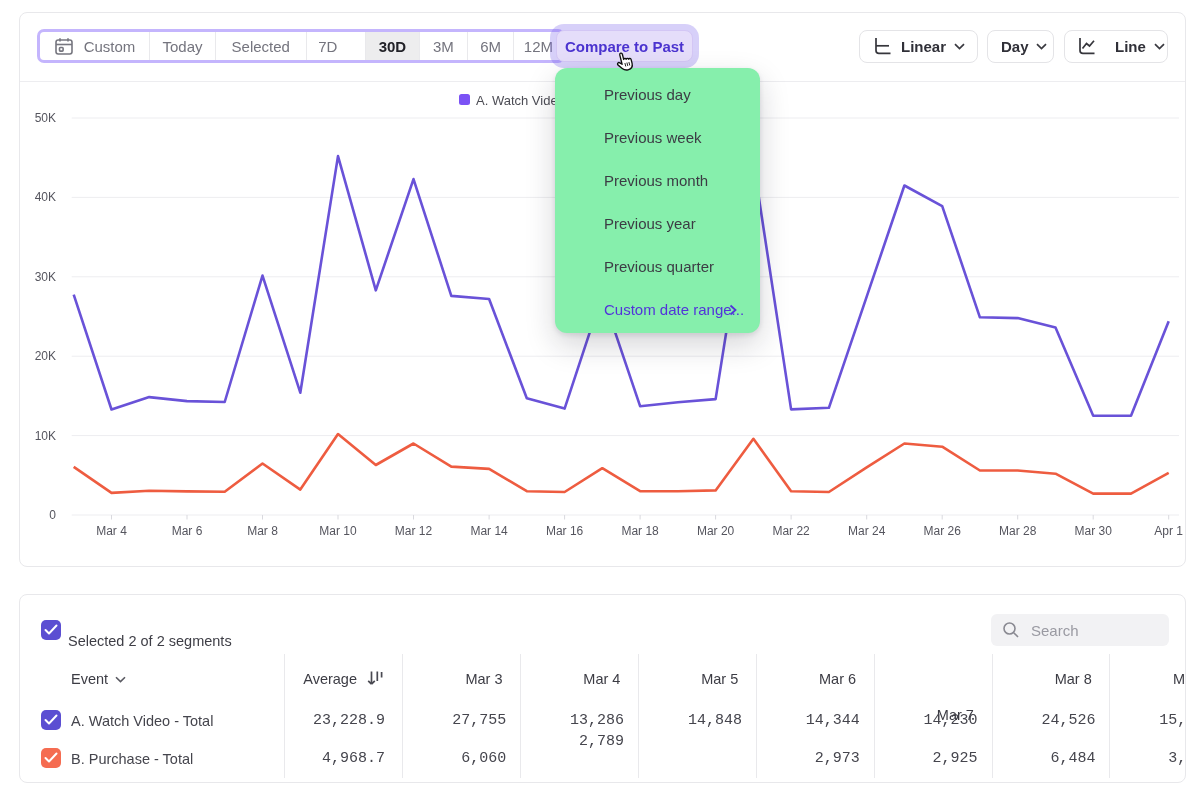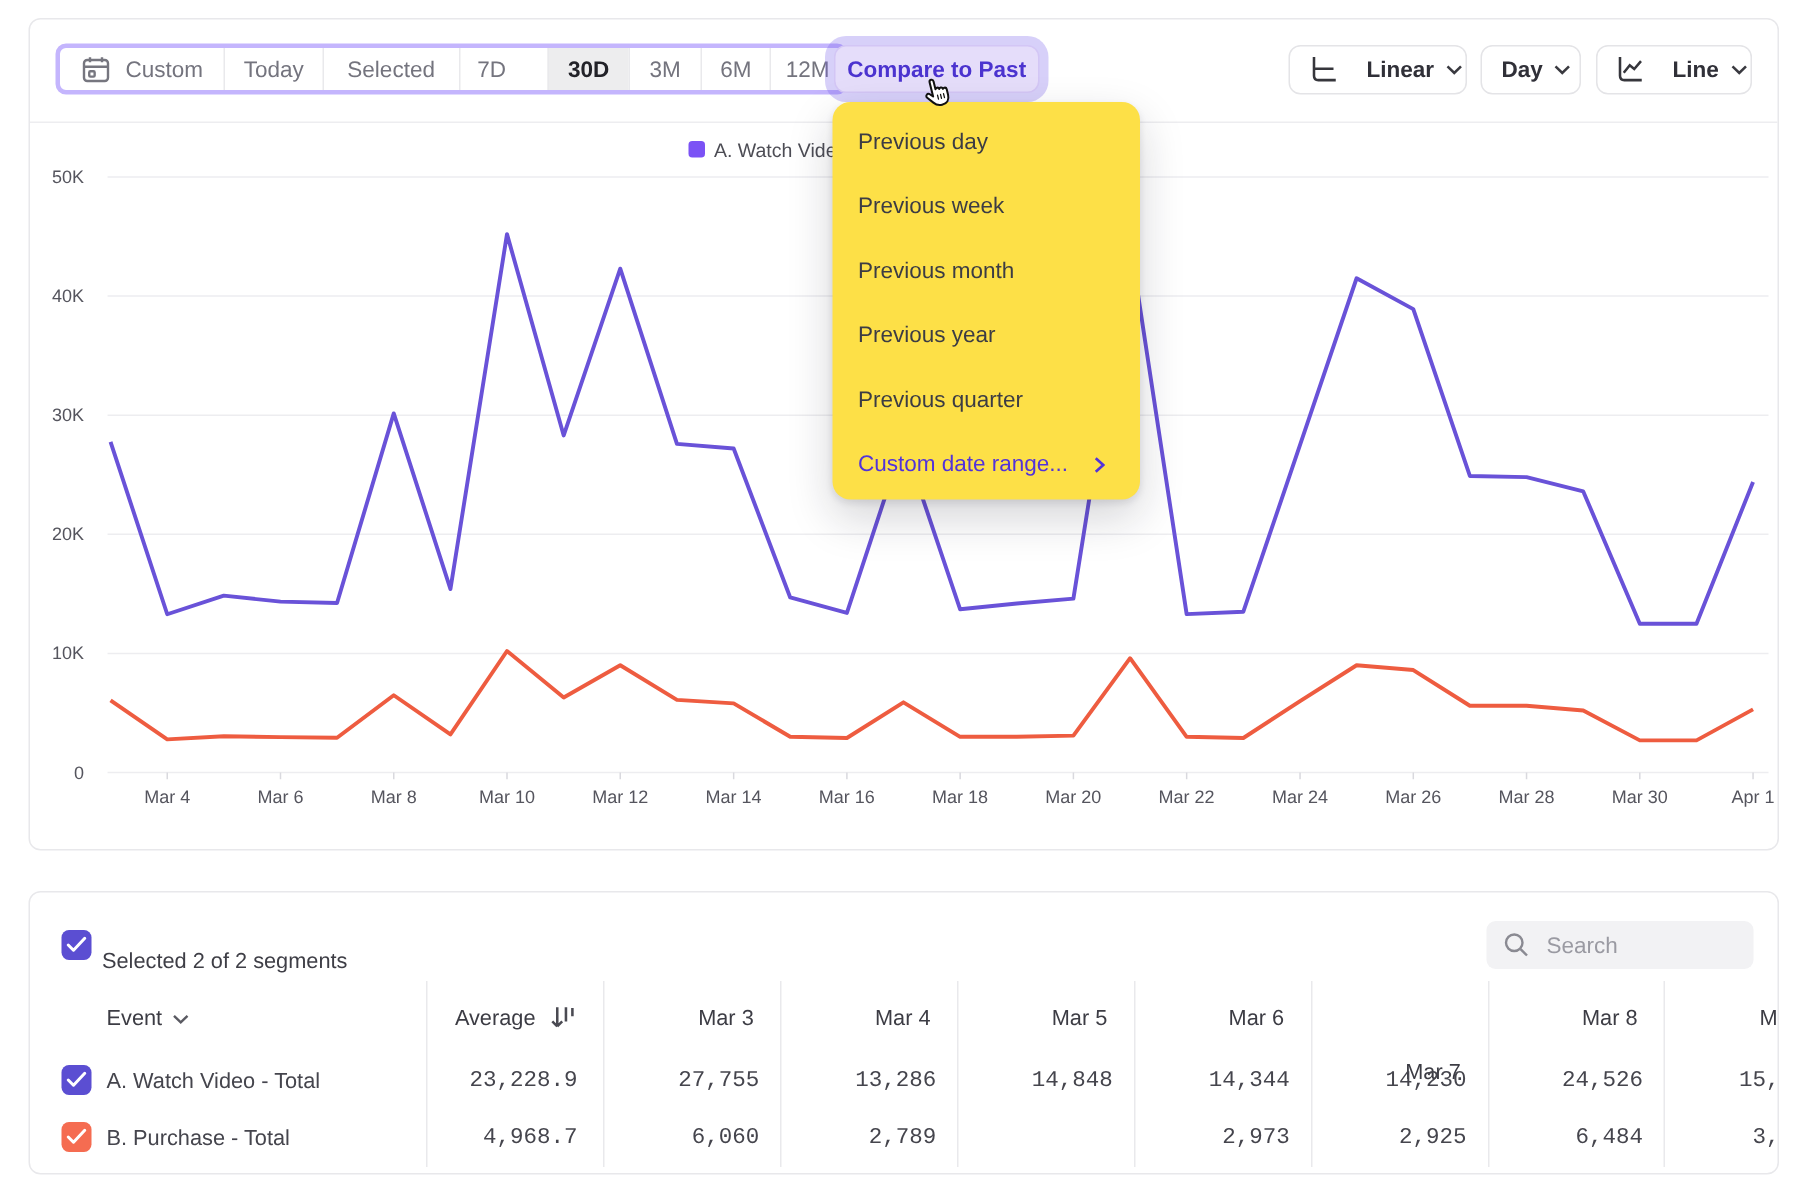--- a/index.html
+++ b/index.html
@@ -8,21 +8,21 @@
 .abs { position:absolute; }
 .card { position:absolute; background:#fff; border:1px solid #e8e8eb; border-radius:8px; }
 
 #seg { left:37px; top:29px; height:34px; display:flex; border:3px solid #c4b5fd; border-radius:7px; background:#fff; }
 #seg .cell { display:flex; align-items:center; justify-content:center; font-size:15px; color:#74747e; border-left:1px solid #e9e9ec; }
 #seg .cell:first-child { border-left:none; }
 #seg .sel { background:#ededee; color:#222228; font-weight:bold; }
 #cmp { left:556px; top:30px; width:137px; height:32px; background:#e5ddfa; border:1px solid #d3c6f5; border-radius:8px; box-shadow:0 0 0 6px rgba(124,99,235,0.30); display:flex; align-items:center; justify-content:center; color:#4b33cf; font-size:15px; font-weight:bold; }
 .rbtn { position:absolute; top:30px; height:33px; border:1px solid #e4e4e7; border-radius:8px; background:#fff; display:flex; align-items:center; font-size:15px; font-weight:bold; color:#303038; }
 
-#menu { left:555px; top:68px; width:205px; height:265px; background:#fde047; border-radius:12px; box-shadow:0 2px 5px rgba(20,20,40,0.10), 0 12px 30px rgba(20,20,40,0.18); padding-top:5px; z-index:30; }
+#menu { left:555px; top:68px; width:205px; height:265px; background:#86efac; border-radius:12px; box-shadow:0 2px 5px rgba(20,20,40,0.10), 0 12px 30px rgba(20,20,40,0.18); padding-top:5px; z-index:30;padding-left:32px; }
 #menu .it { height:43px; display:flex; align-items:center; padding-left:17px; font-size:15px; color:#3c3c44; }
 #menu .purple { color:#5233da; position:relative; }
 
 #card2 { left:19px; top:594px; width:1167px; height:189px; overflow:hidden; }
 .mono { font-family:"Liberation Mono", monospace; font-size:15px; color:#45454d; }
 .cbx { position:absolute; width:20px; height:20px; border-radius:5px; }
 .vdiv { position:absolute; top:59px; height:124px; width:1px; background:#e9e9ec; }
 .rnum { position:absolute; text-align:right; white-space:nowrap; }
 .hdr { position:absolute; text-align:right; font-size:14.5px; color:#3c3c44; white-space:nowrap; }
 </style>
@@ -50,21 +50,21 @@
   <div class="cell" style="width:49px;">12M</div>
 </div>
 
 <div class="abs" id="cmp">Compare to Past</div>
 
 <div class="rbtn" style="left:859px; width:119px; padding-left:13px;">
   <svg width="20" height="19" viewBox="0 0 20 19" fill="none" stroke="#36363c" stroke-width="1.7">
       <path d="M3 1 V13.5 C3 15.4 4 16.4 5.9 16.4 H17.5"></path>
       <line x1="3" y1="8.8" x2="16" y2="8.8"></line>
     </svg>
-  <span style="margin-left:18px;">Linear</span>
+  <span style="margin-left:8px;">Linear</span>
   <svg width="11" height="7" viewBox="0 0 11 7" fill="none" stroke="#3a3a40" stroke-width="1.7" style="margin-left:8px;">
       <path d="M1 1.2 L5.5 5.6 L10 1.2"></path>
     </svg>
 </div>
 <div class="rbtn" style="left:987px; width:67px; padding-left:13px;">
   <span>Day</span>
   <svg width="11" height="7" viewBox="0 0 11 7" fill="none" stroke="#3a3a40" stroke-width="1.7" style="margin-left:7px;">
       <path d="M1 1.2 L5.5 5.6 L10 1.2"></path>
     </svg>
 </div>
@@ -217,19 +217,19 @@
   <div class="rnum mono" style="right:89.6px; top:117px;">24,526</div>
   <div class="rnum mono" style="right:-28.3px; top:117px;">15,402</div>
 
   <div class="cbx" style="left:21px; top:153px; background:#f56c51;"></div>
   <svg style="position:absolute; left:24px; top:157px;" width="14" height="12" viewBox="0 0 14 12" fill="none" stroke="#fff" stroke-width="2" stroke-linecap="round" stroke-linejoin="round">
       <path d="M1.5 6 L5 9.5 L12.5 1.5"></path>
     </svg>
   <div class="abs" style="left:51px; top:155.5px; font-size:14.5px; color:#45454d;">B. Purchase - Total</div>
   <div class="rnum mono" style="right:800px; top:155px;">4,968.7</div>
   <div class="rnum mono" style="right:678.8px; top:155px;">6,060</div>
-  <div class="rnum mono" style="right:560.9px; top:155px;text-align:center;">2,789</div>
+  <div class="rnum mono" style="right:560.9px; top:138px;text-align:center;">2,789</div>
   <div class="rnum mono" style="right:443.1px; top:155px;margin-top:32px;">3,050</div>
   <div class="rnum mono" style="right:325.2px; top:155px;">2,973</div>
   <div class="rnum mono" style="right:207.4px; top:155px;">2,925</div>
   <div class="rnum mono" style="right:89.6px; top:155px;">6,484</div>
   <div class="rnum mono" style="right:-28.3px; top:155px;">3,201</div>
 </div>
 
 </body></html>

